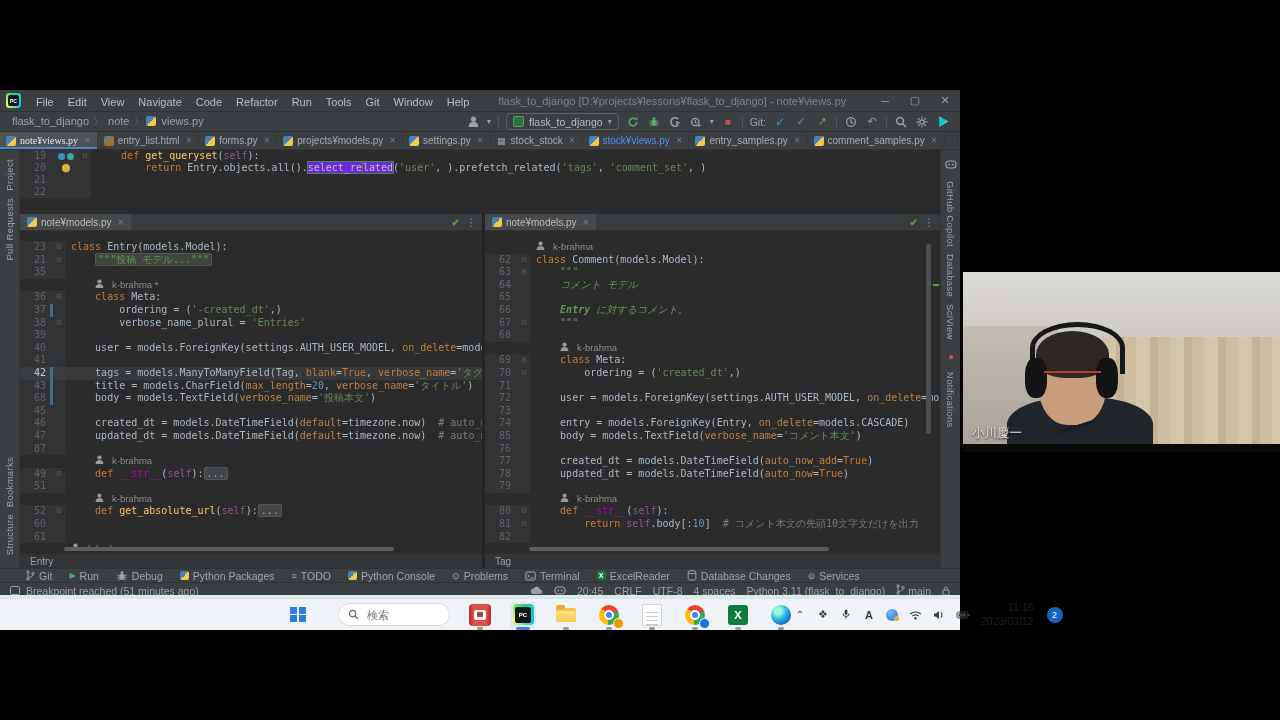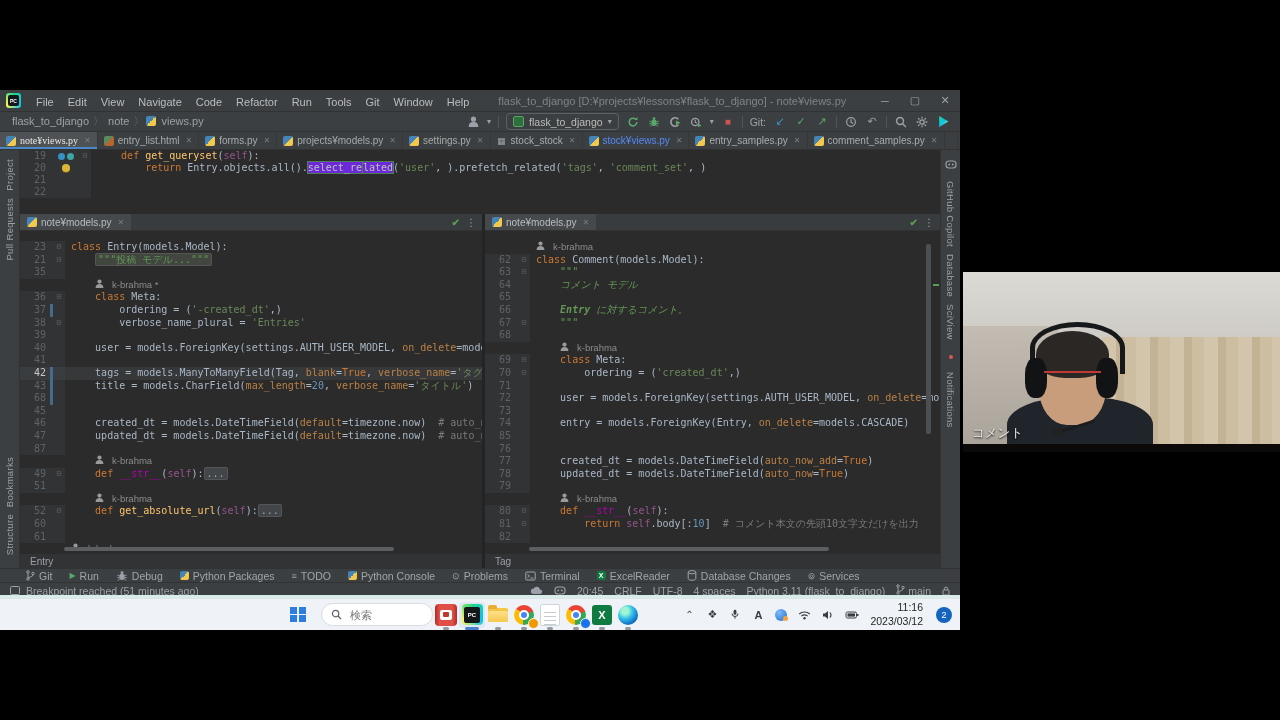--- a/index.html
+++ b/index.html
@@ -121,21 +121,21 @@
   #statusbar{position:absolute;left:0;top:492px;width:960px;height:16px;background:#3c3f41;
              border-top:1px solid #323232;box-sizing:border-box;display:flex;align-items:center;
              font-size:10.5px;color:#9da0a8;padding:0 10px;}
   .stleft{display:flex;align-items:center;gap:6px;}
   .stright{margin-left:auto;display:flex;align-items:center;gap:11px;white-space:nowrap;}
   .stit{display:inline-flex;align-items:center;gap:3px;}
   
   #tbhl{position:absolute;left:0;top:595px;width:960px;height:3px;background:#d8ece9;}
   #taskbar{position:absolute;left:0;top:598px;width:960px;height:32px;background:#eff3f8;
            display:flex;align-items:center;border-top:1px solid #dde3e8;box-sizing:border-box;}
-  .tgroup{display:flex;align-items:center;gap:0;margin-left:285px;}
+  .tgroup{display:flex;align-items:center;gap:17px;margin-left:285px;}
   .appwrap{position:relative;width:26px;height:26px;display:flex;align-items:center;justify-content:center;
            border-radius:4px;}
   .appwrap.active{background:#dde8f2;}
   .dotind{position:absolute;bottom:-2px;left:50%;transform:translateX(-50%);width:6px;height:2.5px;
           border-radius:2px;background:#93989d;}
   .appwrap.active .dotind{width:14px;background:#4f7fd1;}
   .wingrid{display:grid;grid-template-columns:7px 7px;grid-template-rows:7px 7px;gap:1.5px;}
   .wingrid i{background:#2e7ee0;}
   .searchpill{width:112px;height:23px;border-radius:12px;background:#fff;border:1px solid #d8dde2;
               display:flex;align-items:center;gap:6px;padding:0 9px;box-sizing:border-box;margin-left:10px;}
@@ -542,20 +542,21 @@
                 <span class="gfold"></span>
               </span>
               <span class="codeln"><span class="sg sg-ws">    </span><span class="sg sg-txt">title = models.CharField(</span><span class="sg sg-kwa">max_length</span><span class="sg sg-txt">=</span><span class="sg sg-num">20</span><span class="sg sg-txt">, </span><span class="sg sg-kwa">verbose_name</span><span class="sg sg-txt">=</span><span class="sg sg-str">'タイトル'</span><span class="sg sg-txt">)</span></span>
             </div>
             <div class="crow">
               <span class="gut">
                 <span class="gnum">68</span>
                 <span class="gchg on"></span>
                 <span class="gfold"></span>
               </span>
+              <span class="codeln"><span class="sg sg-ws">    </span><span class="sg sg-txt">body = models.TextField(</span><span class="sg sg-kwa">verbose_name</span><span class="sg sg-txt">=</span><span class="sg sg-str">'投稿本文'</span><span class="sg sg-txt">)</span></span>
             </div>
             <div class="crow">
               <span class="gut">
                 <span class="gnum">45</span>
                 <span class="gchg"></span>
                 <span class="gfold"></span>
               </span>
               <span class="codeln"></span>
             </div>
             <div class="crow">
@@ -800,20 +801,21 @@
                 <span class="gfold"></span>
               </span>
               <span class="codeln"><span class="sg sg-ws">    </span><span class="sg sg-txt">entry = models.ForeignKey(Entry, </span><span class="sg sg-kwa">on_delete</span><span class="sg sg-txt">=models.CASCADE)</span></span>
             </div>
             <div class="crow">
               <span class="gut">
                 <span class="gnum">85</span>
                 <span class="gchg"></span>
                 <span class="gfold"></span>
               </span>
+              <span class="codeln"><span class="sg sg-ws">    </span><span class="sg sg-txt">body = models.TextField(</span><span class="sg sg-kwa">verbose_name</span><span class="sg sg-txt">=</span><span class="sg sg-str">'コメント本文'</span><span class="sg sg-txt">)</span></span>
             </div>
             <div class="crow">
               <span class="gut">
                 <span class="gnum">76</span>
                 <span class="gchg"></span>
                 <span class="gfold"></span>
               </span>
               <span class="codeln"></span>
             </div>
             <div class="crow">
@@ -1123,15 +1125,15 @@
     <div class="wc-torso"></div>
     <div class="wc-head"></div>
     <div class="wc-hair"></div>
     <div class="wc-band"></div>
     <div class="wc-cupL"></div>
     <div class="wc-cupR"></div>
     <div class="wc-glasses"></div>
     <div class="wc-mic"></div>
     <div class="wc-micball"></div>
     <div class="wc-shadow"></div>
-    <div class="wc-name">コメント</div>
+    <div class="wc-name">小川慶一</div>
   </div>
 </div>
 
 </body></html>

